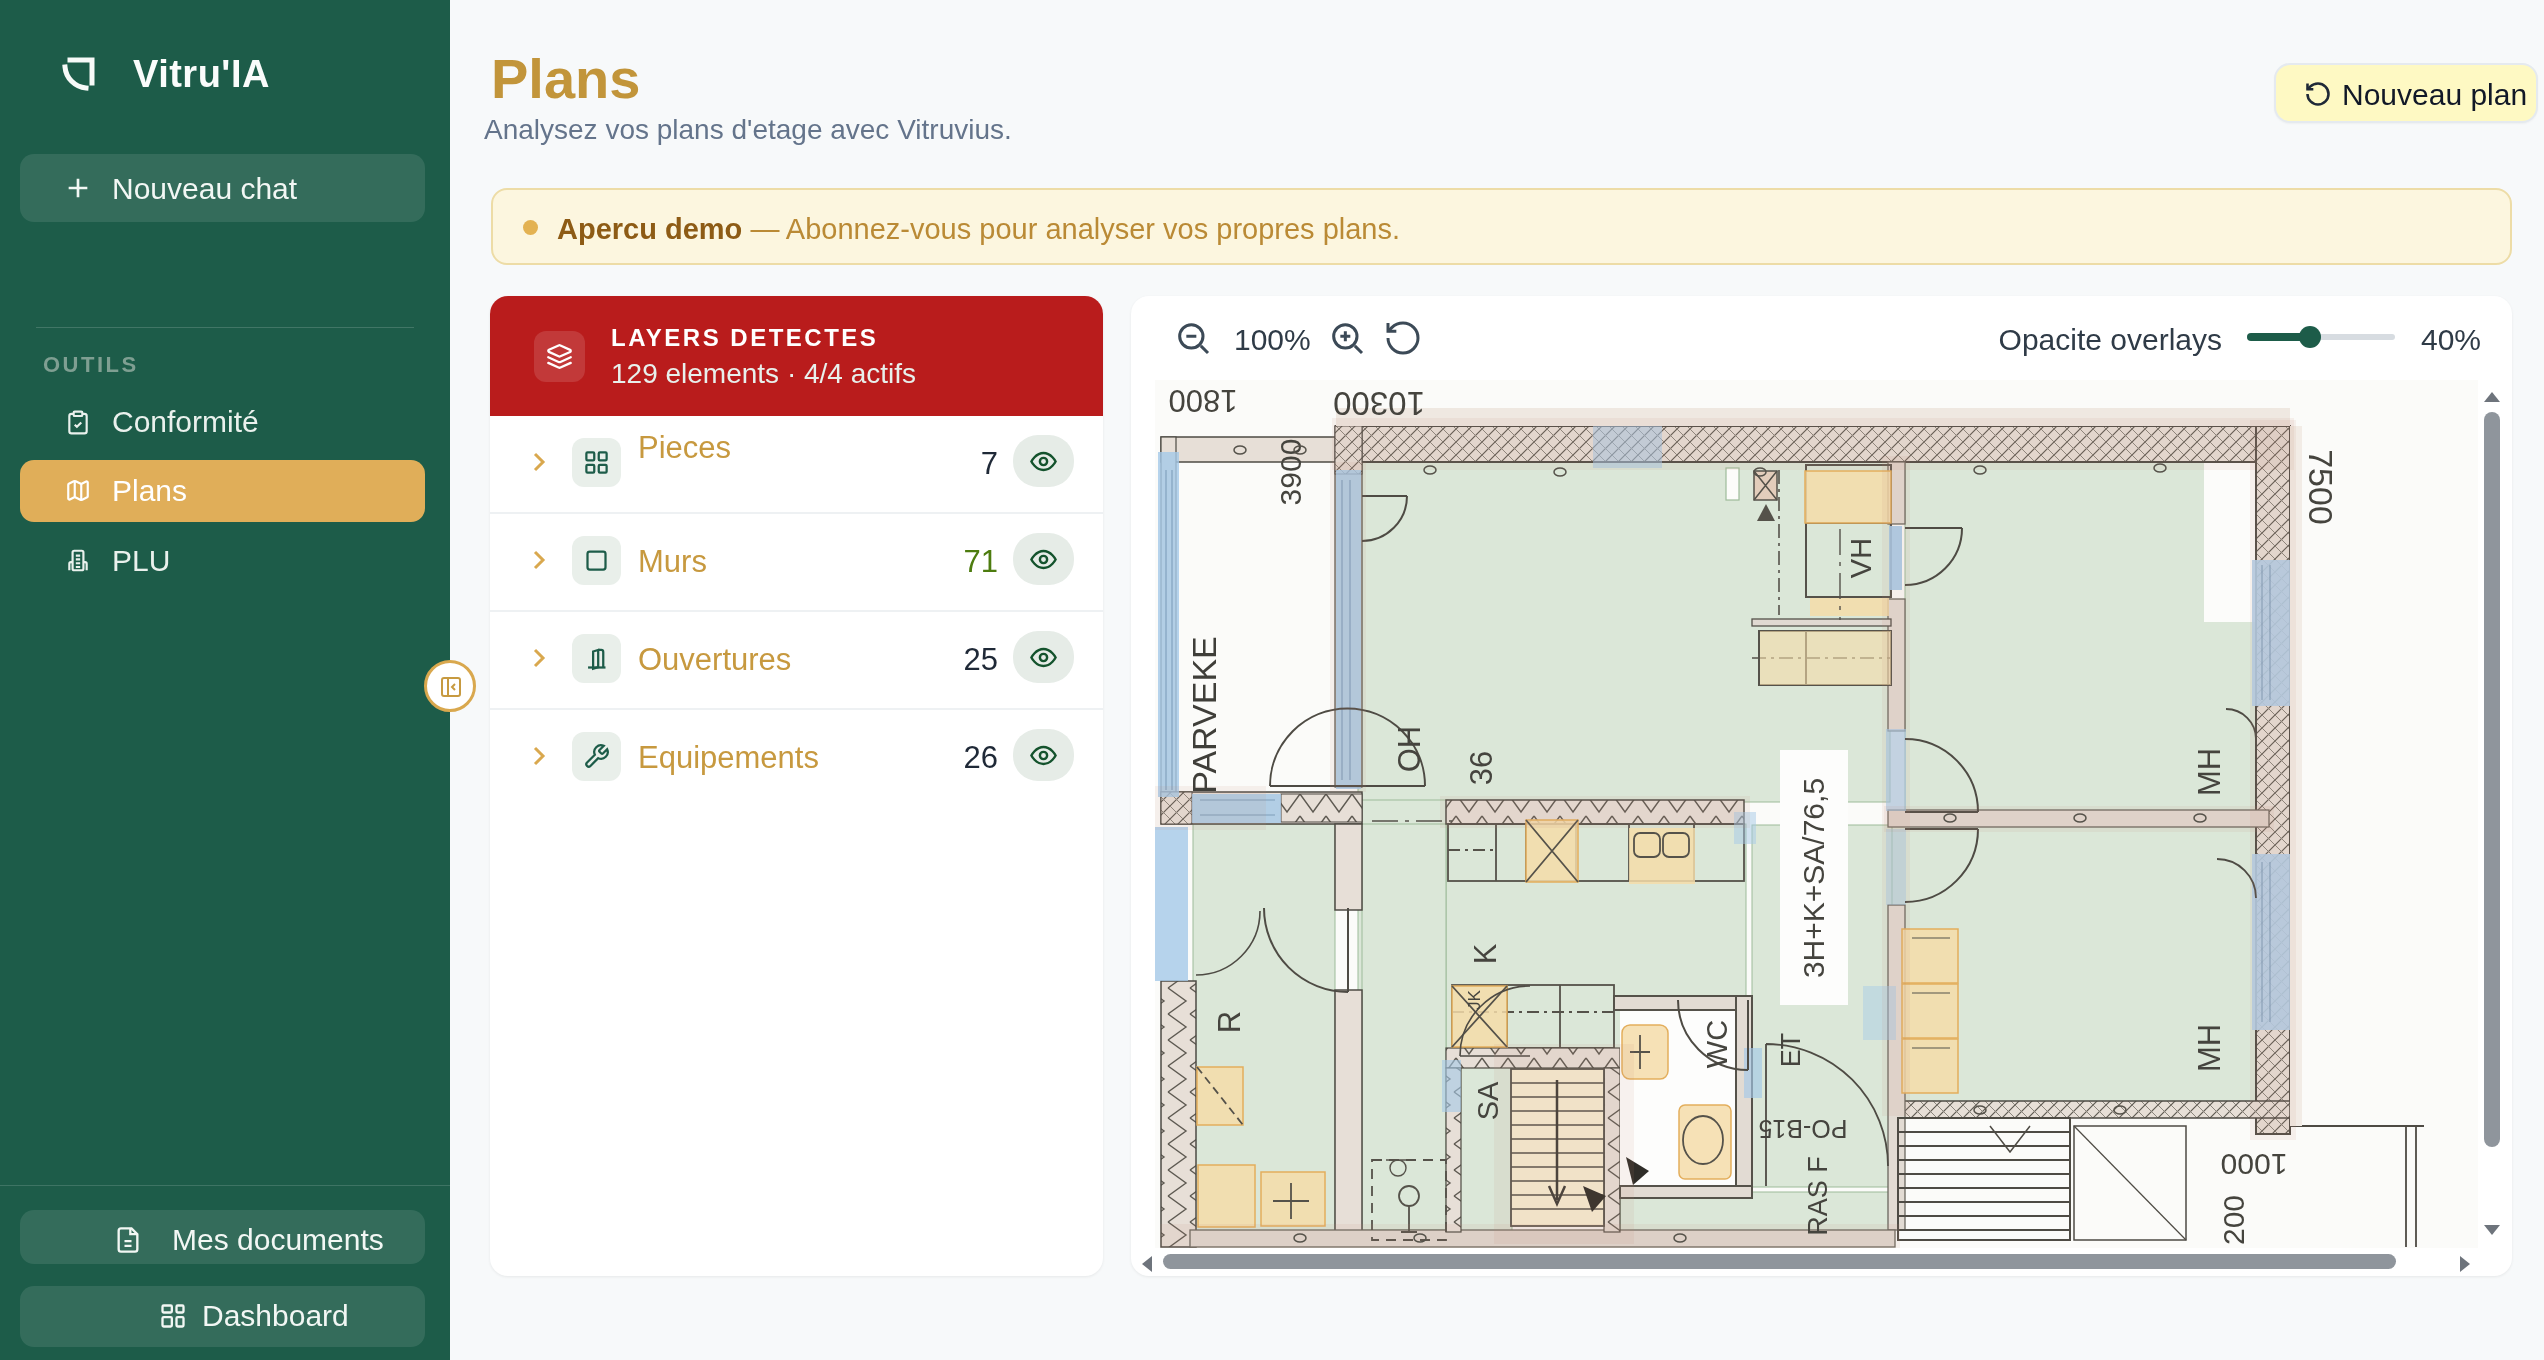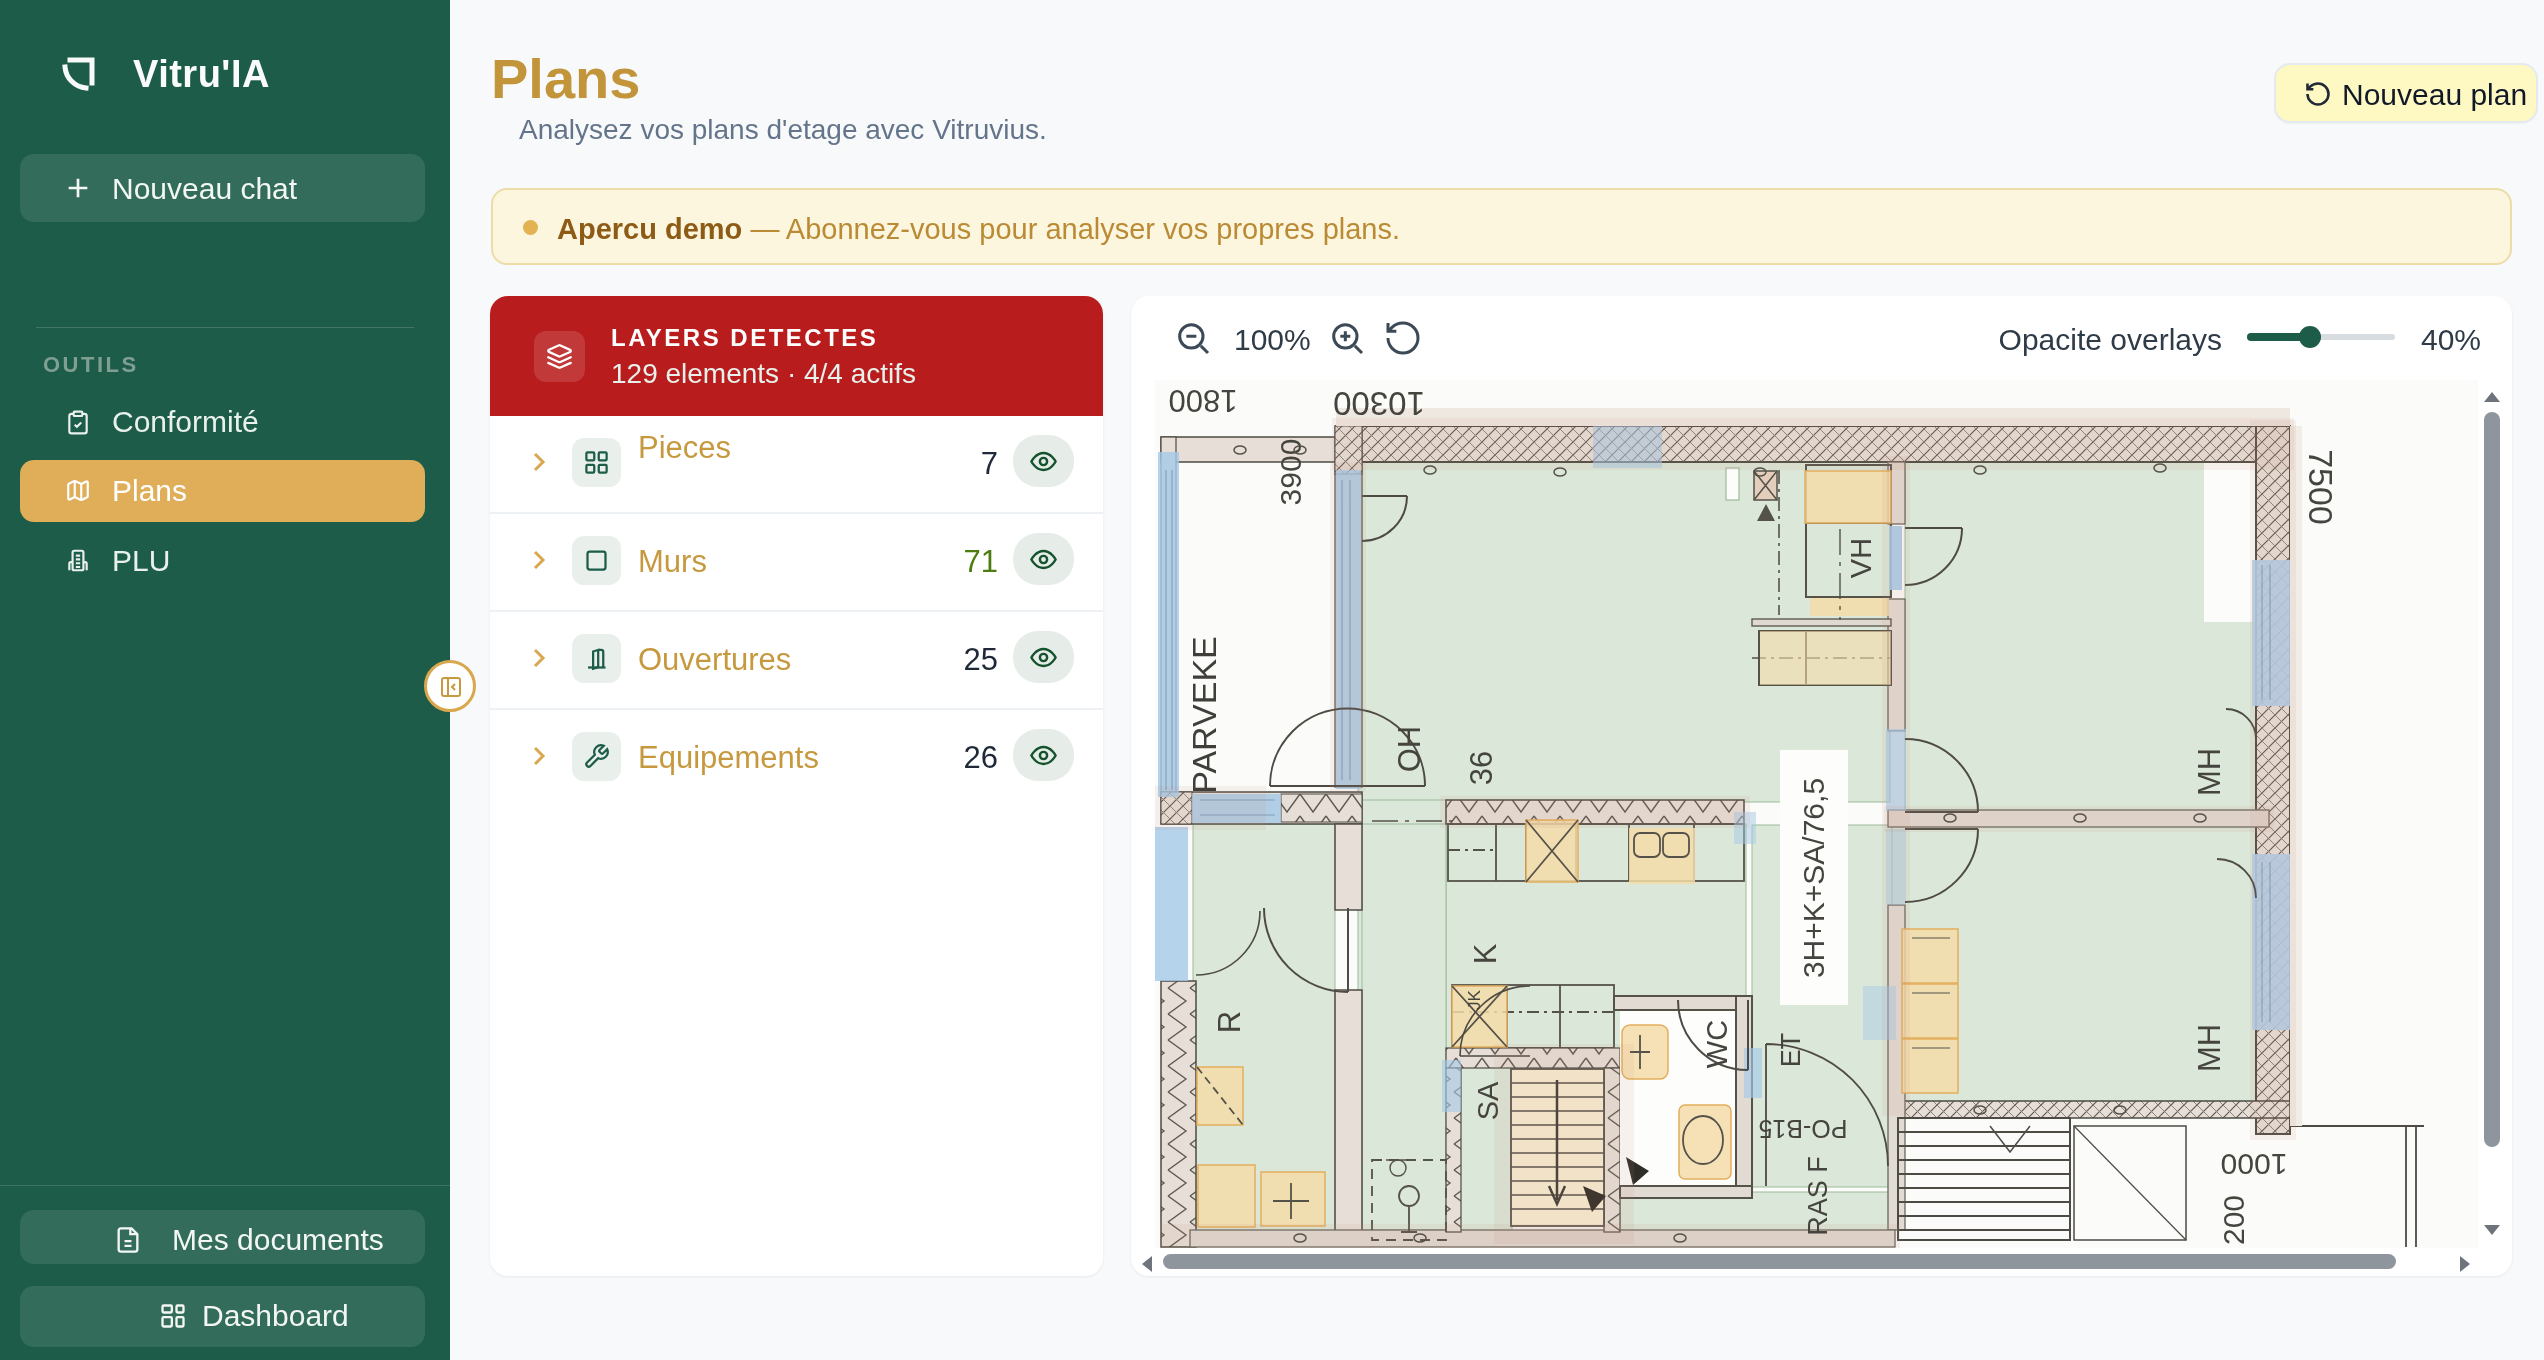--- a/index.html
+++ b/index.html
@@ -76,21 +76,21 @@
 
 <div class="abs" style="left:424px;top:660px;width:52px;height:52px;border-radius:50%;background:#FFFFFF;border:3px solid #D9A84E;box-sizing:border-box;">
   <svg class="abs" style="left:12px;top:12px" width="24" height="24" viewBox="0 0 24 24" fill="none" stroke="#C79A40" stroke-width="2">
     <rect x="3" y="3" width="18" height="18" rx="2"></rect>
       <path d="M9 3v18"></path>
       <path d="M16 9l-3 3 3 3"></path>
   </svg>
 </div>
 
 <div class="abs" style="left:491px;top:46px;font-size:56px;font-weight:700;color:#C2953A">Plans</div>
-<div class="abs" style="left:519px;top:114px;font-size:28px;color:#64748B">Analysez vos plans d'etage avec Vitruvius.</div>
+<div class="abs" style="left:484px;top:114px;font-size:28px;color:#64748B">Analysez vos plans d'etage avec Vitruvius.</div>
 
 <div class="abs" style="left:2246px;top:63px;width:264px;height:60px;background:#fef9c3;border:2px solid #E5EAEF;border-radius:16px;box-sizing:border-box;box-shadow:0 1px 2px rgba(0,0,0,0.04);margin-left:28px;">
   <svg class="abs" style="left:28px;top:15px" width="28" height="28" viewBox="0 0 24 24" fill="none" stroke="#1F2937" stroke-width="2.2">
     <path d="M3 12a9 9 0 1 0 9-9 9.75 9.75 0 0 0-6.74 2.74L3 8"></path>
       <path d="M3 3v5h5"></path>
   </svg>
   <span class="abs" style="left:66px;top:13px;font-size:30px;font-weight:500;color:#111827">Nouveau plan</span>
 </div>
 
 <div class="abs" style="left:491px;top:188px;width:2021px;height:77px;background:#FCF6DF;border:2px solid #EDDCA6;border-radius:16px;box-sizing:border-box;">

